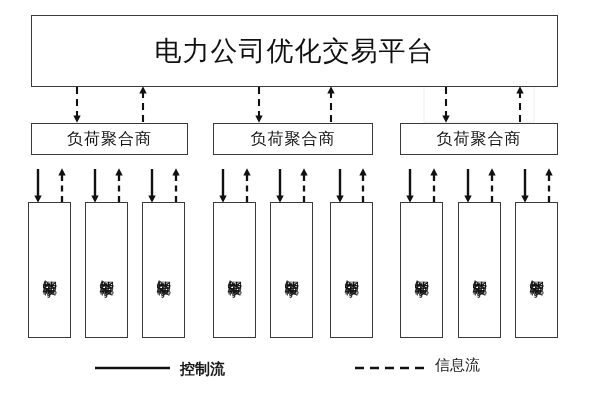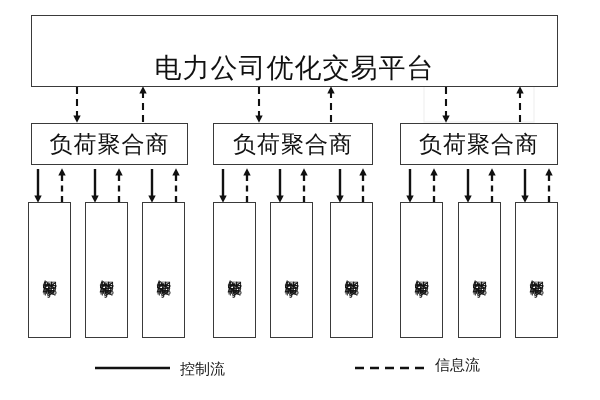--- a/index.html
+++ b/index.html
@@ -15,43 +15,43 @@
   .box{
     position:absolute;
     border:1.4px solid #3a3a3a;
     background:#ffffff;
     box-sizing:border-box;
     display:flex;align-items:center;justify-content:center;
     color:#111;
   }
   #platform-box{
     left:31px;top:15px;width:527px;height:72px;
-    font-size:27px;letter-spacing:1px;align-items:flex-end;
+    font-size:27px;letter-spacing:1px;
   }
   .agg-box{
-    height:42px;font-size:23px;letter-spacing:1px;
+    height:32px;font-size:16px;letter-spacing:1px;
   }
   .bld-box{
     width:43px;height:136px;
     font-size:14.5px;line-height:1.12;
     letter-spacing:0px;
   }
   .bld-text{
     writing-mode:vertical-rl;
     text-orientation:upright;
     white-space:nowrap;
     line-height:1.15;
     letter-spacing:1px;
   }
   .legend-label{
     position:absolute;
     font-family:"DejaVu Sans","Liberation Sans",sans-serif;
     font-size:15px;color:#1a1a1a;white-space:nowrap;
   }
-  #legend-ctrl-label{left:180px;top:360px;}
+  #legend-ctrl-label{left:180px;top:360px;font-weight:bold;}
   #legend-info-label{left:435px;top:356px;}
 </style>
 </head>
 <body>
 
 <div id="stage">
 
   <svg id="svg" xmlns="http://www.w3.org/2000/svg" viewBox="0 0 600 400">
     <defs>
       <marker id="ah" markerWidth="9" markerHeight="9" refX="4.2" refY="4.5" orient="auto" markerUnits="userSpaceOnUse">

